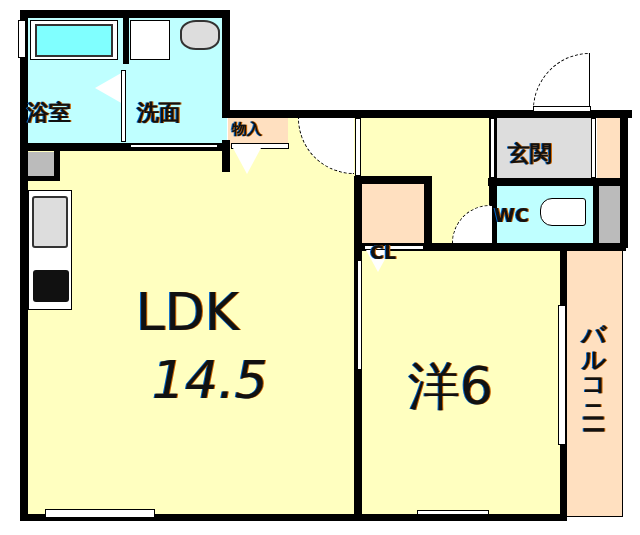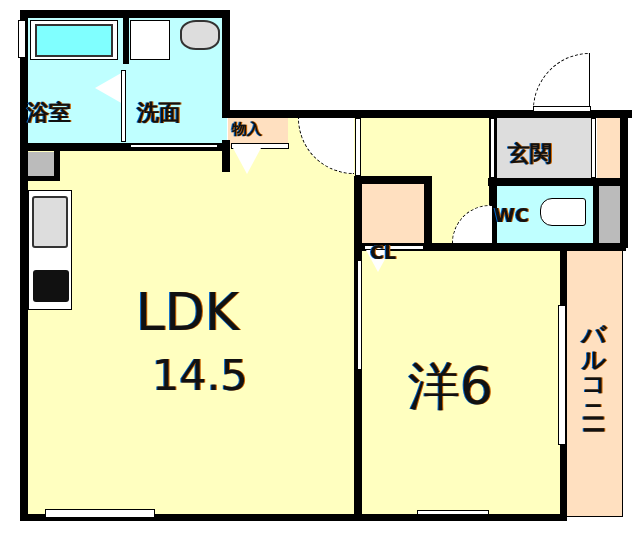--- a/index.html
+++ b/index.html
@@ -86,15 +86,15 @@
 <div class="win" style="left:45px;top:509px;width:110px;height:9px;"></div>
 <div class="win" style="left:417px;top:510px;width:72px;height:5px;"></div>
 
 <div class="lbl" style="left:27px;top:98px;font-size:22px;">浴室</div>
 <div class="lbl" style="left:137px;top:98px;font-size:22px;">洗面</div>
 <div class="lbl" style="left:232px;top:120px;font-size:15px;text-align:center;">物入</div>
 <div class="lbl" style="left:370px;top:203px;font-size:19px;margin-top:38px;">CL</div>
 <div class="lbl" style="left:508px;top:133px;font-size:22px;margin-top:6px;">玄関</div>
 <div class="lbl" style="left:494px;top:204px;font-size:19px;">WC</div>
 <div class="lbl" style="left:136px;top:282px;font-size:52px;font-weight:normal;">LDK</div>
-<div class="lbl" style="left:152px;top:350px;font-size:43px;font-weight:normal;">14.5</div>
+<div class="lbl" style="left:152px;top:350px;font-size:52px;font-weight:normal;font-style:italic;">14.5</div>
 <div class="lbl" style="left:408px;top:352px;font-size:52px;font-weight:normal;">洋6</div>
 <div class="lbl" style="left:578px;top:308px;font-size:24px;writing-mode:vertical-rl;">バルコニー</div>
 
 </body></html>

